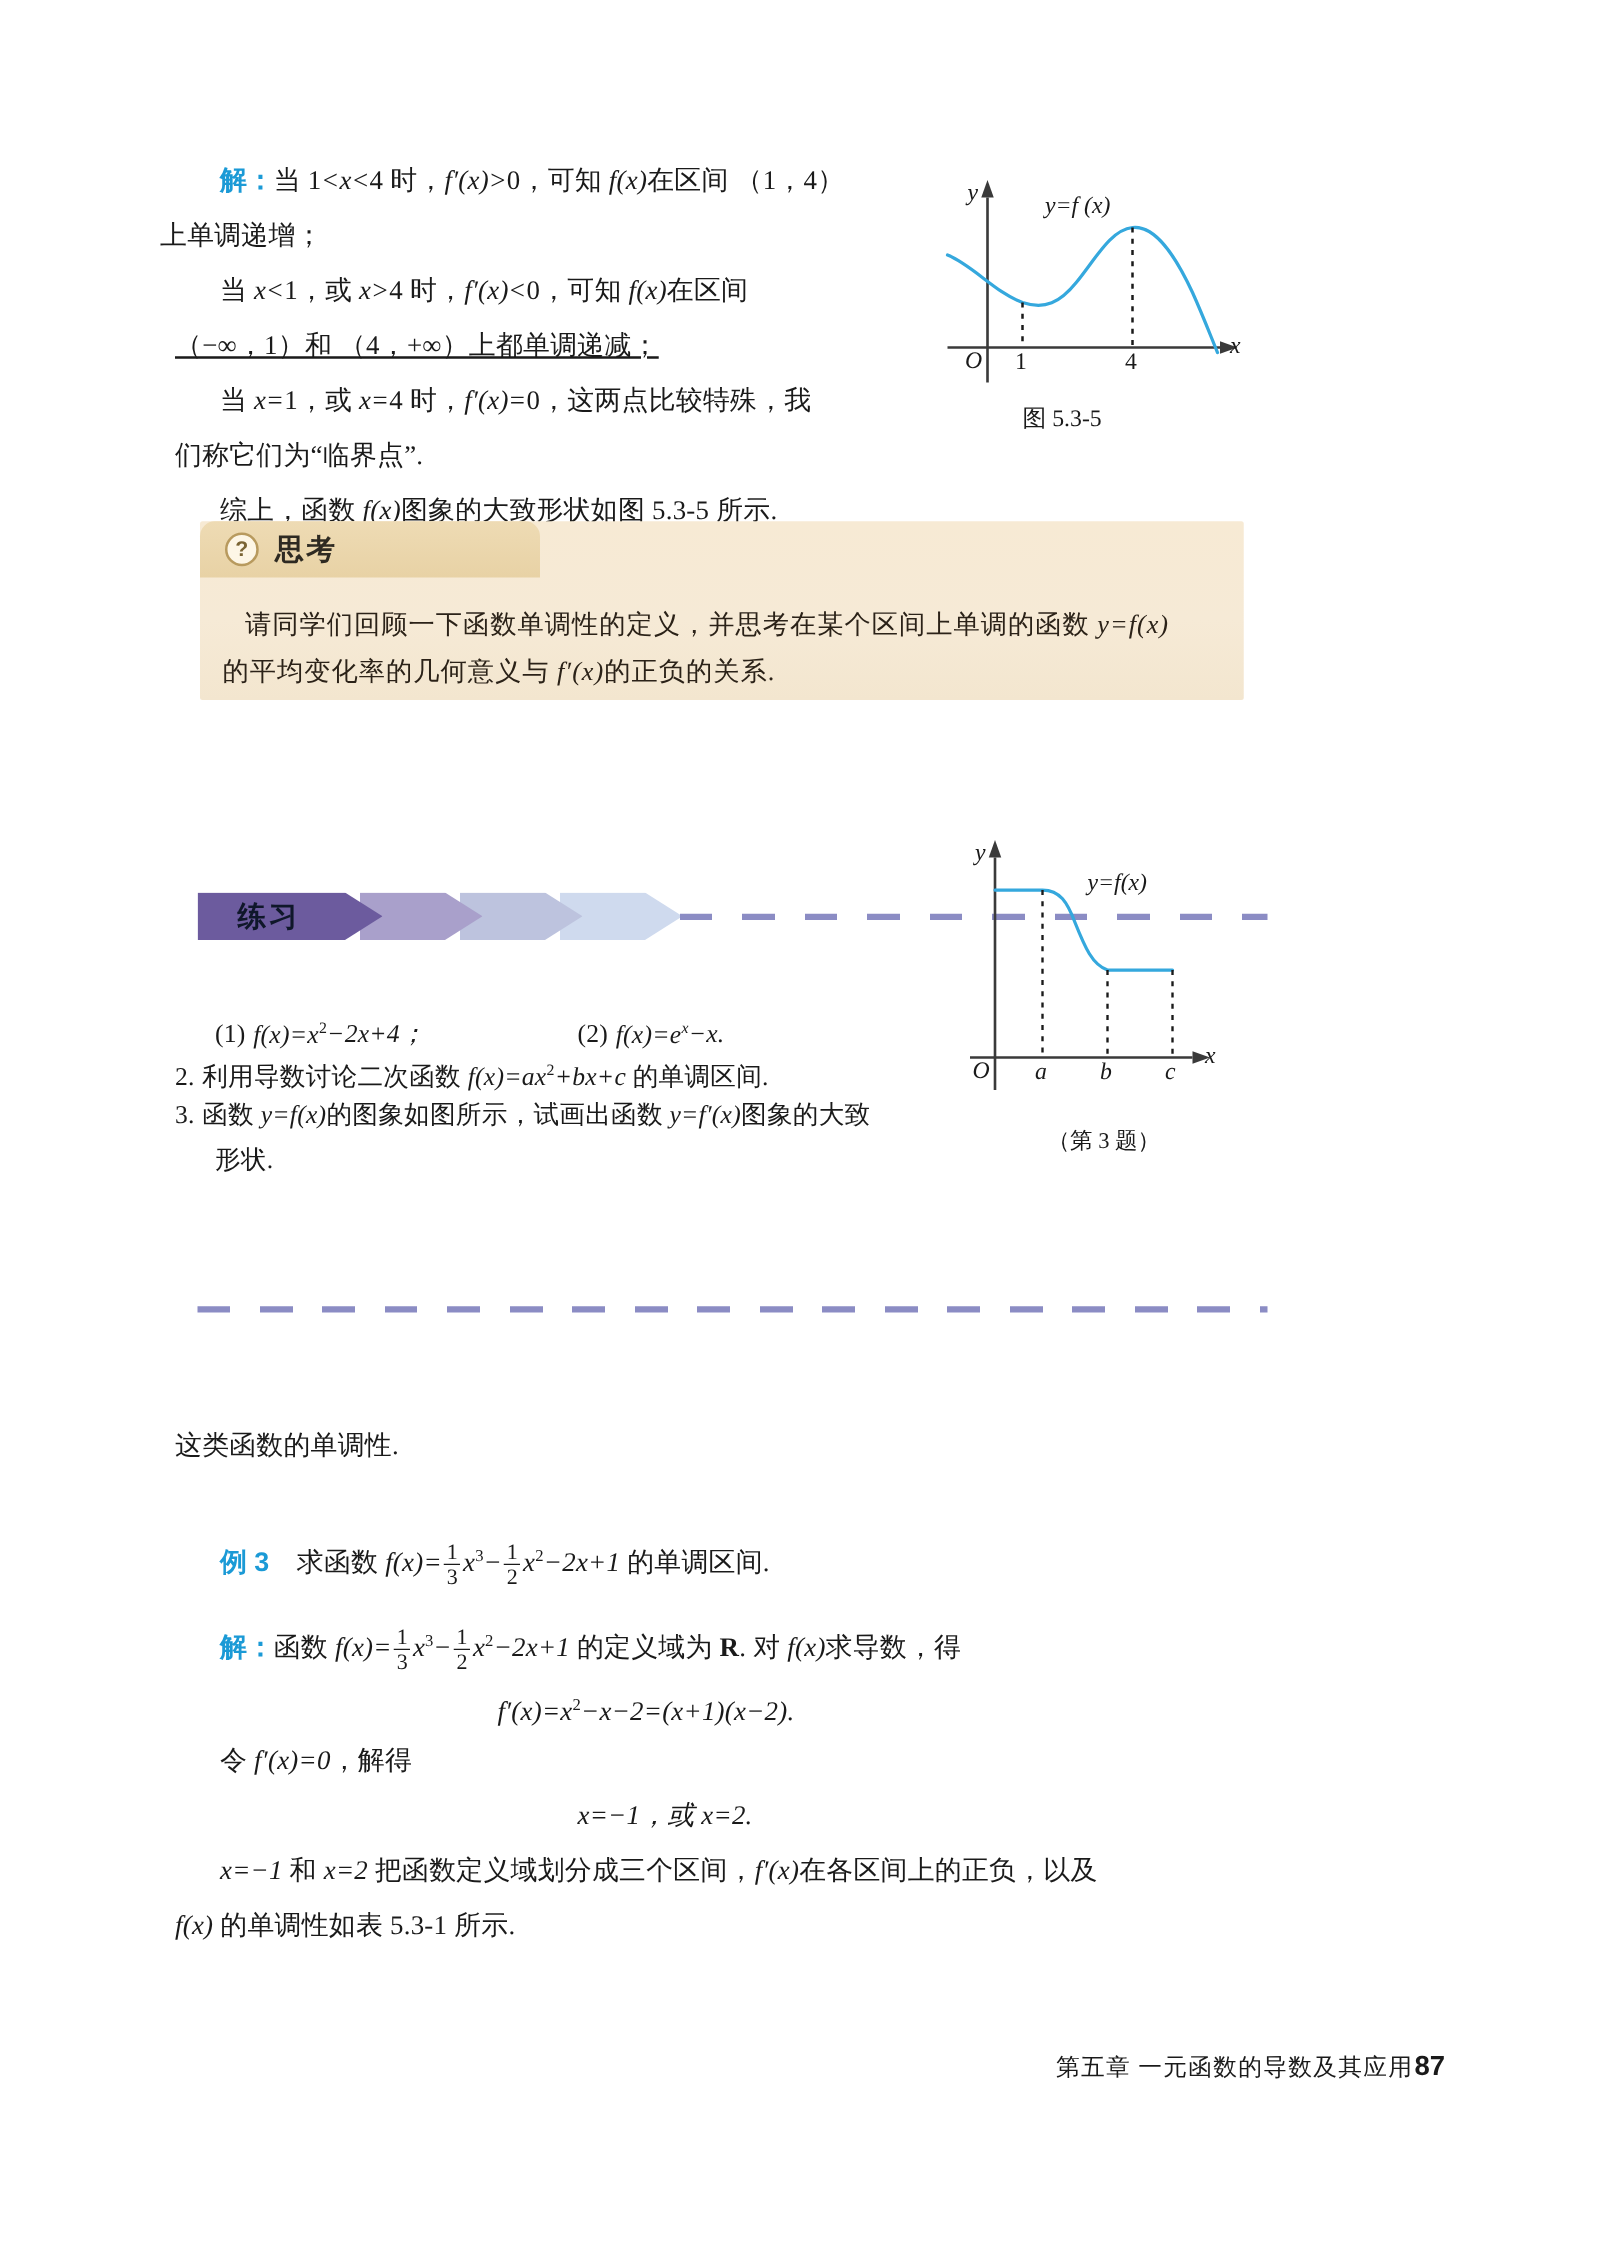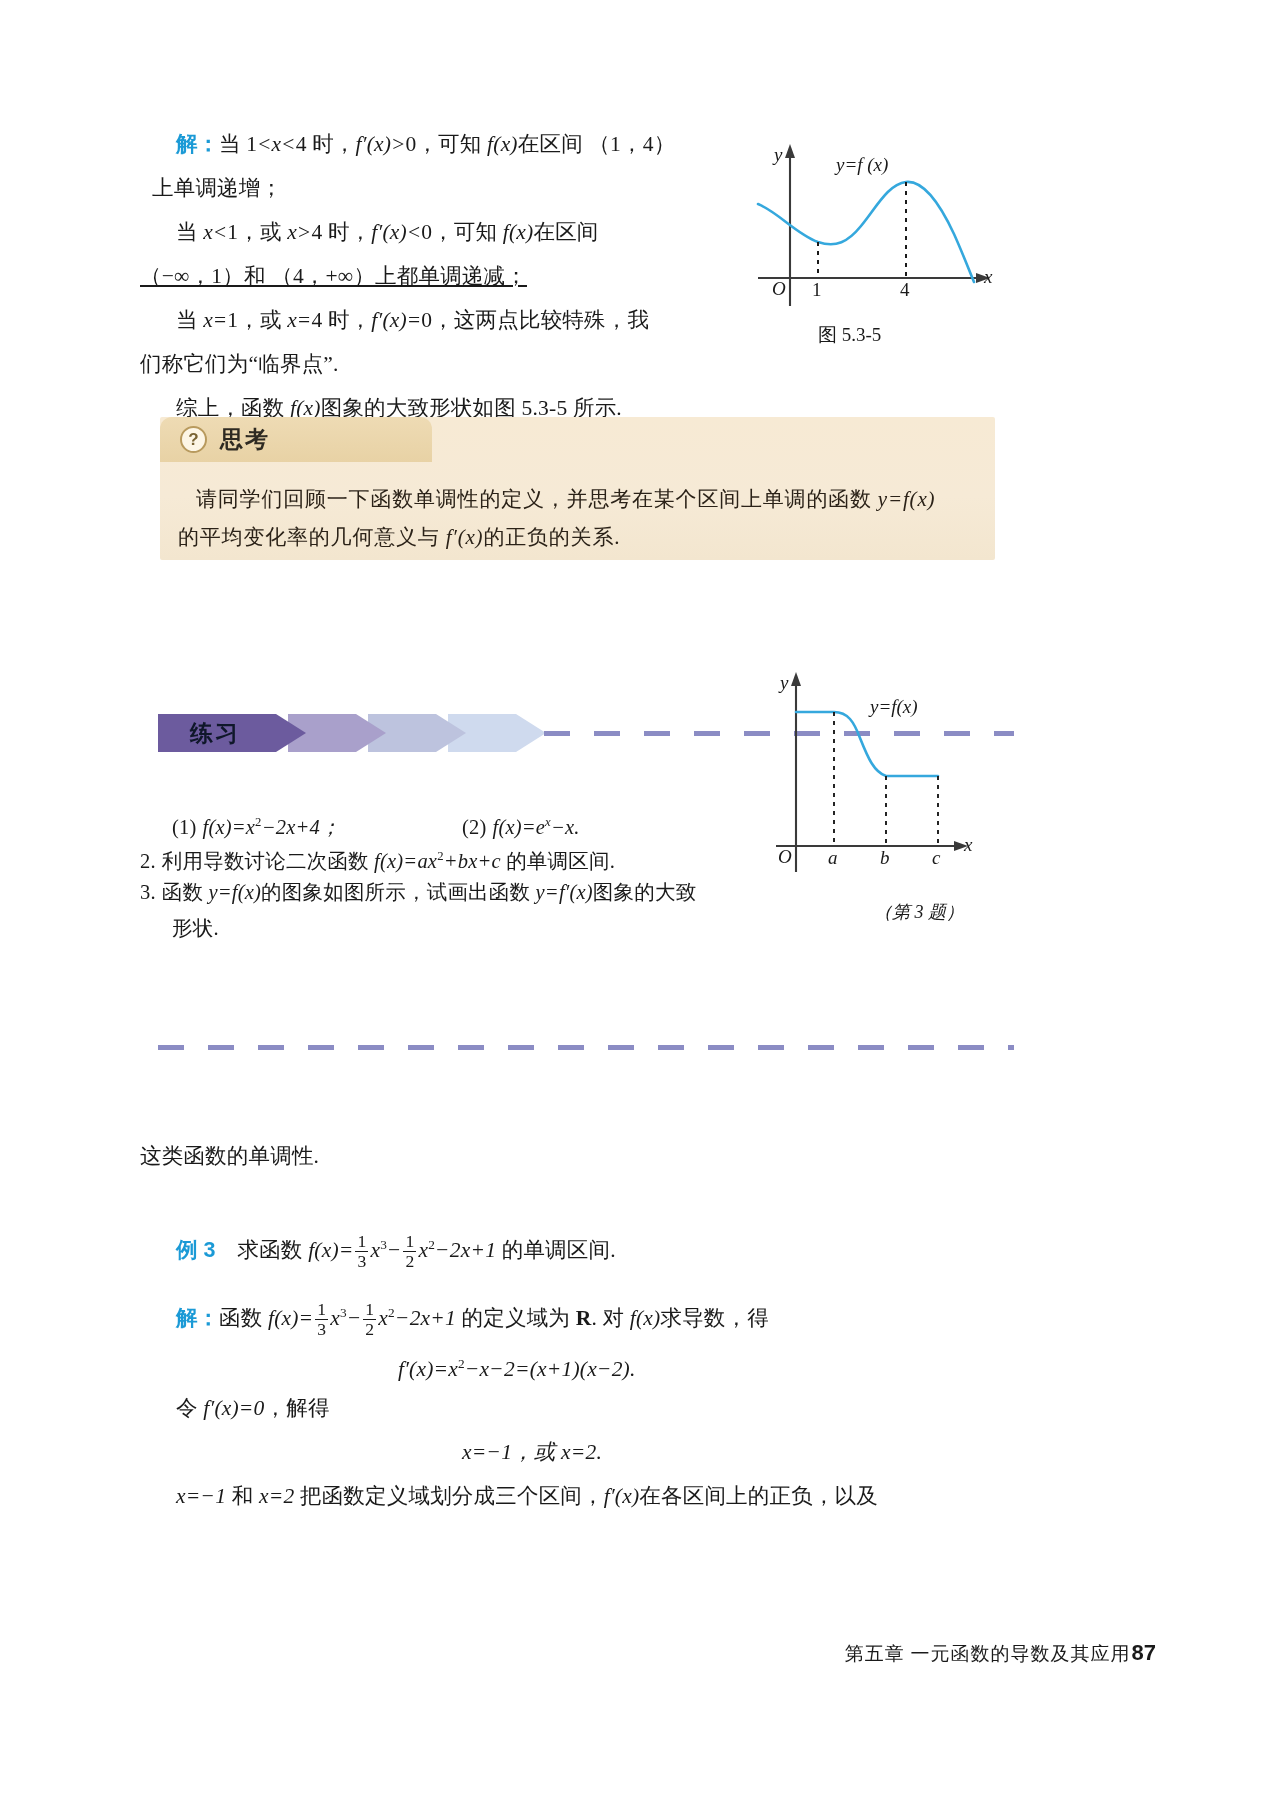--- a/index.html
+++ b/index.html
@@ -206,21 +206,21 @@
 </style>
 </head>
 <body>
 
 <div class="page">
 
   <div class="ptext" style="left:176px; top:122px;">
     <span class="label-blue">解：</span><span class="cjk">当 1</span><span class="op">&lt;</span><span class="mi">x</span><span class="op">&lt;</span><span class="cjk">4 时，</span><span class="mi">f</span><span class="mi">′</span><span class="mi">(x)</span><span class="op">&gt;</span><span class="cjk">0，可知 </span><span class="mi">f(x)</span><span class="cjk">在区间 （1，4）</span>
   </div>
 
-  <div class="ptext" style="left:152px; top:166px;text-align:right;">
+  <div class="ptext" style="left:128px; top:166px;text-align:right;">
     <span class="cjk">上单调递增；</span>
   </div>
 
   <div class="ptext" style="left:176px; top:210px;">
     <span class="cjk">当 </span><span class="mi">x</span><span class="op">&lt;</span><span class="cjk">1，或 </span><span class="mi">x</span><span class="op">&gt;</span><span class="cjk">4 时，</span><span class="mi">f</span><span class="mi">′</span><span class="mi">(x)</span><span class="op">&lt;</span><span class="cjk">0，可知 </span><span class="mi">f(x)</span><span class="cjk">在区间</span>
   </div>
 
   <div class="ptext" style="left:140px; top:254px;text-decoration:underline;">
     <span class="cjk">（−∞，1）和 （4，+∞）上都单调递减；</span>
   </div>
@@ -321,21 +321,21 @@
       <line x1="170" y1="116" x2="170" y2="186" stroke="#1a1a1a" stroke-width="1.9" stroke-dasharray="4,5"></line>
     </svg>
     <div class="figcap mi" style="left:12px; top:12px; font-size:19px;">y</div>
     <div class="figcap mi" style="left:196px; top:174px; font-size:19px;">x</div>
     <div class="figcap mi" style="left:10px; top:186px; font-size:19px;">O</div>
     <div class="figcap mi" style="left:60px; top:187px; font-size:19px;">a</div>
     <div class="figcap mi" style="left:112px; top:187px; font-size:19px;">b</div>
     <div class="figcap mi" style="left:164px; top:187px; font-size:19px;">c</div>
     <div class="figcap mi" style="left:102px; top:36px; font-size:19px;">y=f(x)</div>
   </div>
-  <div class="figcap" style="left:874px; top:900px; font-size:18px;font-style:italic;">（第 3 题）</div>
+  <div class="figcap" style="left:838px; top:900px; font-size:18px;">（第 3 题）</div>
 
   <div id="ex-dash-bottom"></div>
 
   <div class="ptext" style="left:140px; top:1134px;">
     <span class="cjk">这类函数的单调性.</span>
   </div>
 
   <div class="ptext" style="left:176px; top:1222px; line-height:46px;">
     <span class="label-blue">例 3</span><span class="cjk" style="margin-left:22px;">求函数 </span><span class="mi">f(x)=</span><span class="frac"><span class="num mn">1</span><span class="den mn">3</span></span><span class="mi">x</span><sup class="exn">3</sup><span class="op">−</span><span class="frac"><span class="num mn">1</span><span class="den mn">2</span></span><span class="mi">x</span><sup class="exn">2</sup><span class="mi">−2x+1</span><span class="cjk"> 的单调区间.</span>
   </div>
@@ -353,18 +353,21 @@
   </div>
 
   <div class="ptext" style="left:462px; top:1430px;">
     <span class="mi">x=−1，或 x=2.</span>
   </div>
 
   <div class="ptext" style="left:176px; top:1474px;">
     <span class="mi">x=−1</span><span class="cjk"> 和 </span><span class="mi">x=2</span><span class="cjk"> 把函数定义域划分成三个区间，</span><span class="mi">f</span><span class="mi">′</span><span class="mi">(x)</span><span class="cjk">在各区间上的正负，以及</span>
   </div>
 
+  <div class="ptext" style="left:140px; top:1518px;">
+    <span class="mi">f(x)</span><span class="cjk"> 的单调性如表 5.3-1 所示.</span>
+  </div>
 
   <div id="footer">
     <span class="ftxt cjk">第五章  一元函数的导数及其应用</span><span class="fnum">87</span>
   </div>
 
 </div>
 
 </body></html>

